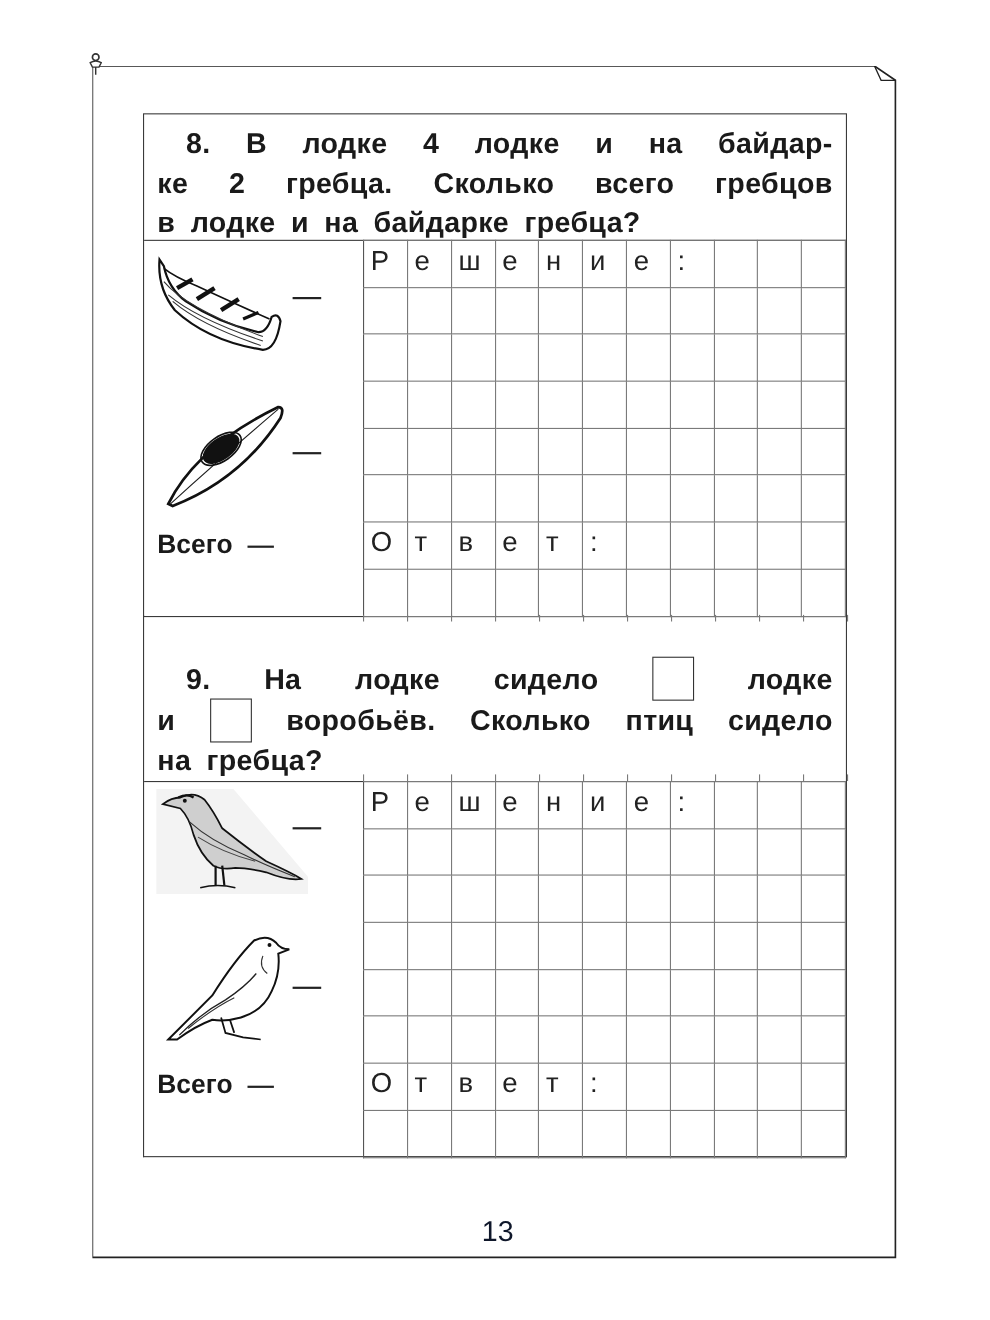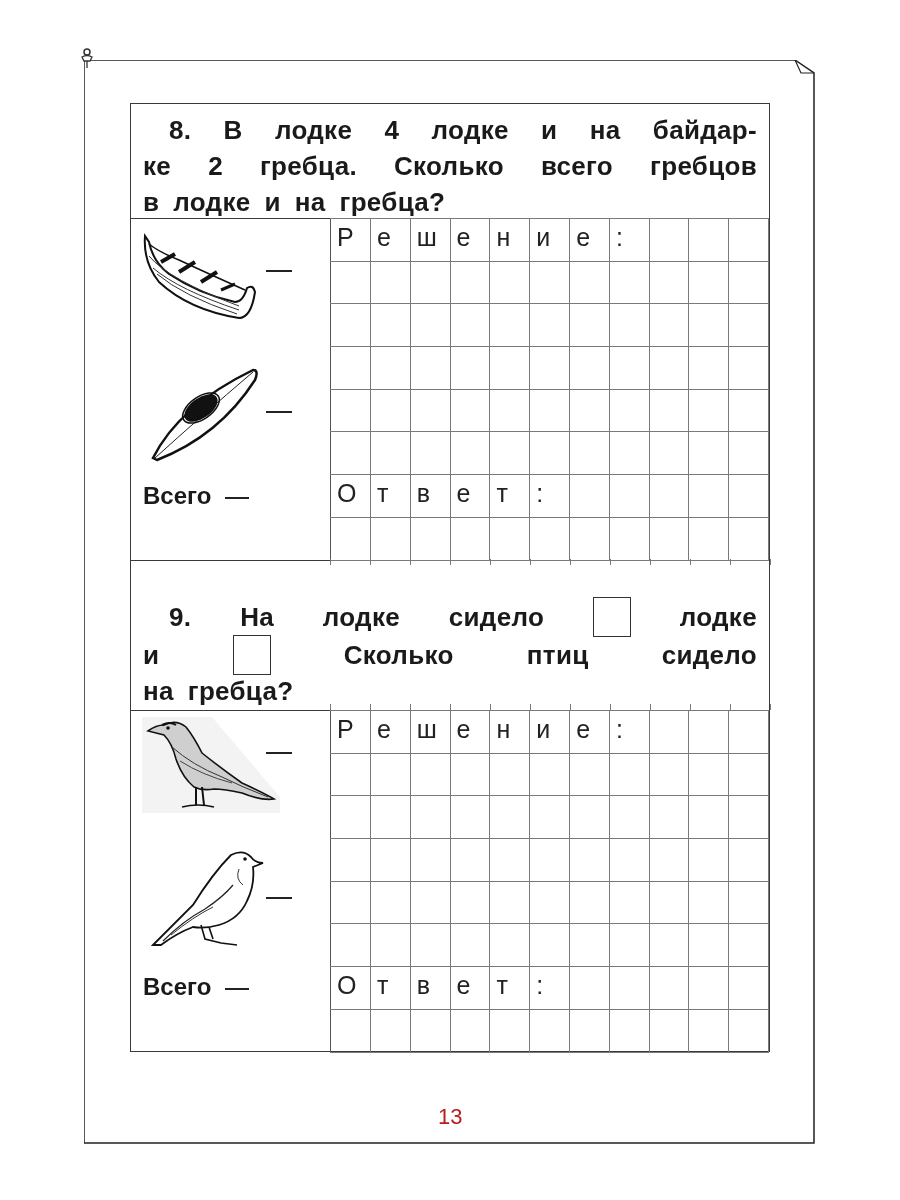--- a/index.html
+++ b/index.html
@@ -18,21 +18,21 @@
   .grid { position:absolute; left:199px; border-collapse:collapse; }
   .grid td { width:40px; height:42.7px; border:1.3px solid #7a7a7a; box-sizing:border-box; padding:0;
              font-family:"Liberation Sans", sans-serif; font-weight:normal; font-size:25px; color:#222;
              text-align:left; vertical-align:top; line-height:36px; padding-left:6px; }
   .grid tr td:first-child { border-left:1.5px solid #555; }
   .pic { position:absolute; }
   .dash { position:absolute; width:26px; height:0; border-top:2px solid #222; }
   .total { position:absolute; font-weight:bold; font-size:24px; }
   .total .dash-inline { display:inline-block; width:24px; border-top:2px solid #222; vertical-align:middle; margin-left:14px; }
   .inline-box { display:inline-block; width:38px; height:40px; border:1.5px solid #333; box-sizing:border-box; vertical-align:middle; }
-  .pagenum { position:absolute; left:438px; top:1104px; font-size:22px; color:#b91c1c; }
+  .pagenum { position:absolute; left:438px; top:1104px; font-size:26px; color:#0f172a; }
   .mid-ticks { position:absolute; left:199px; width:440px; height:0; }
 </style>
 </head>
 <body>
 
 <div class="page-border">
   <svg width="740" height="1090" viewBox="0 0 740 1090">
     <polyline points="0,0 711,0 730,13 730,1083 0,1083 0,0" fill="none" stroke="#222" stroke-width="1.5"></polyline>
     <polyline points="711,0 717,13 730,13" fill="none" stroke="#222" stroke-width="1.2"></polyline>
   </svg>
@@ -63,20 +63,21 @@
       <span>гребца.</span>
       <span>Сколько</span>
       <span>всего</span>
       <span>гребцов</span>
     </div>
     <div class="line left">
       <span>в</span>
       <span>лодке</span>
       <span>и</span>
       <span>на</span>
+      <span>байдарке</span>
       <span>гребца?</span>
     </div>
   </div>
   <div class="hdr-divider" style="top:114px;"></div>
 
   <div class="pic" style="left:8px; top:128px;">
     <svg width="120" height="90" viewBox="0 0 120 90">
       <path d="M6 4 Q4 30 20 50 Q50 78 100 86 Q112 86 116 60 Q114 52 108 56 Q104 70 96 70 Q60 62 30 42 Q14 30 10 10 Z" fill="#fff" stroke="#111" stroke-width="2"></path>
       <path d="M10 12 Q20 20 40 28 Q70 42 106 58" fill="none" stroke="#111" stroke-width="1.5"></path>
       <path d="M14 36 Q40 58 100 78" fill="none" stroke="#333" stroke-width="1"></path>
@@ -234,20 +235,21 @@
       <span>9.</span>
       <span>На</span>
       <span>лодке</span>
       <span>сидело</span>
       <span class="inline-box"></span>
       <span>лодке</span>
     </div>
     <div class="line" style="align-items:center; margin-top:2px;">
       <span>и</span>
       <span class="inline-box"></span>
+      <span>воробьёв.</span>
       <span>Сколько</span>
       <span>птиц</span>
       <span>сидело</span>
     </div>
     <div class="line left">
       <span>на</span>
       <span>гребца?</span>
     </div>
   </div>
   <div class="mid-ticks" style="top:145px;" id="ticksBottom">

